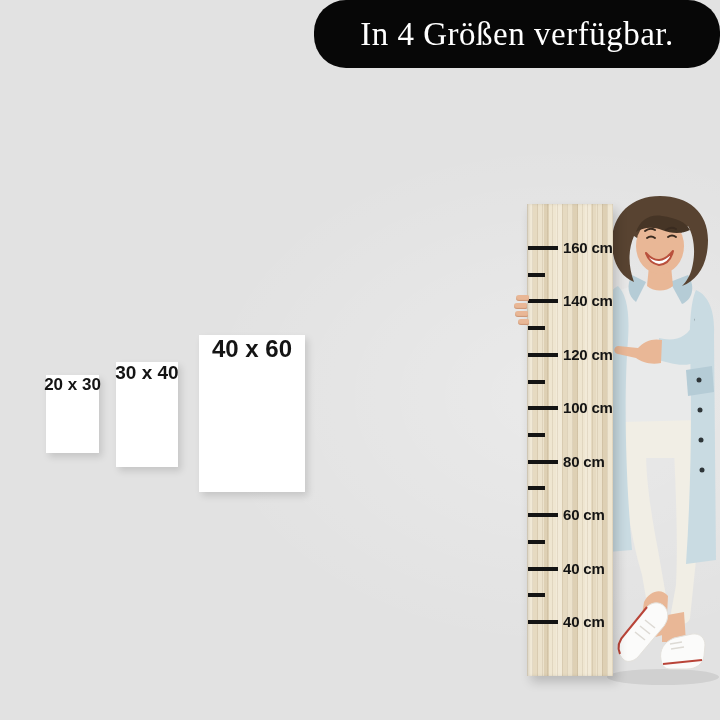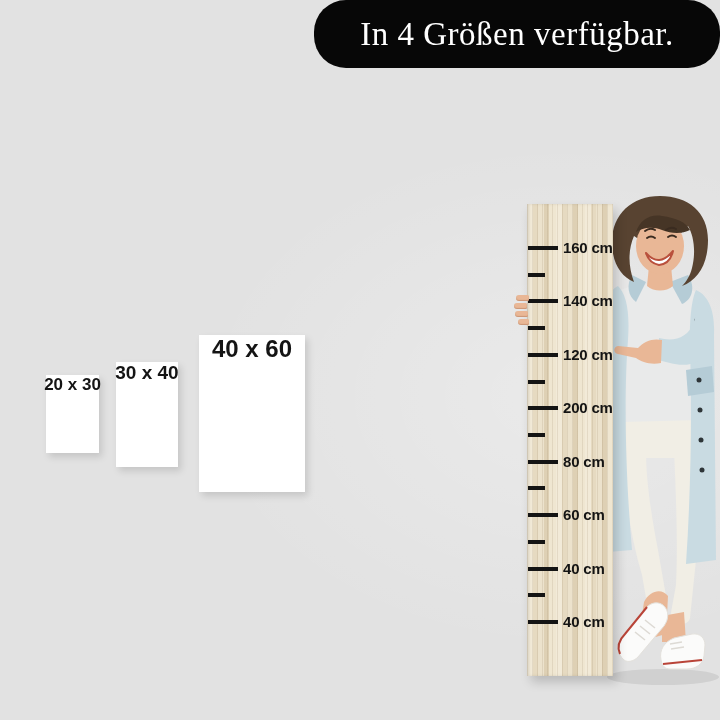--- a/index.html
+++ b/index.html
@@ -197,21 +197,21 @@
       </div>
       <div class="tick major" style="top: 150.856px;">
         <span class="tick-line"></span>
         <span class="tick-label">120 cm</span>
       </div>
       <div class="tick minor" style="top: 177.57px;">
         <span class="tick-line"></span>
       </div>
       <div class="tick major" style="top: 204.284px;">
         <span class="tick-line"></span>
-        <span class="tick-label">200 cm</span>
+        <span class="tick-label">100 cm</span>
       </div>
       <div class="tick minor" style="top: 230.998px;">
         <span class="tick-line"></span>
       </div>
       <div class="tick major" style="top: 257.712px;">
         <span class="tick-line"></span>
         <span class="tick-label">80 cm</span>
       </div>
       <div class="tick minor" style="top: 284.426px;">
         <span class="tick-line"></span>

